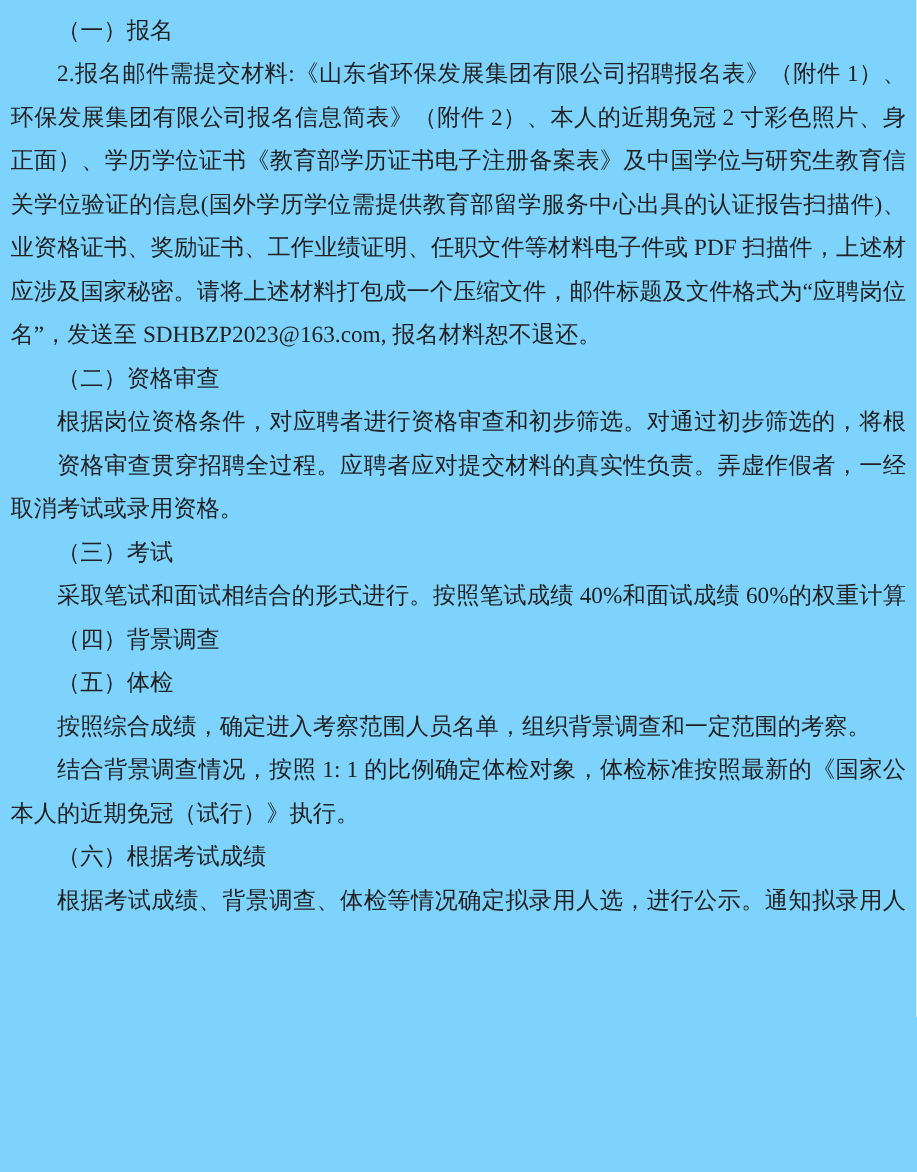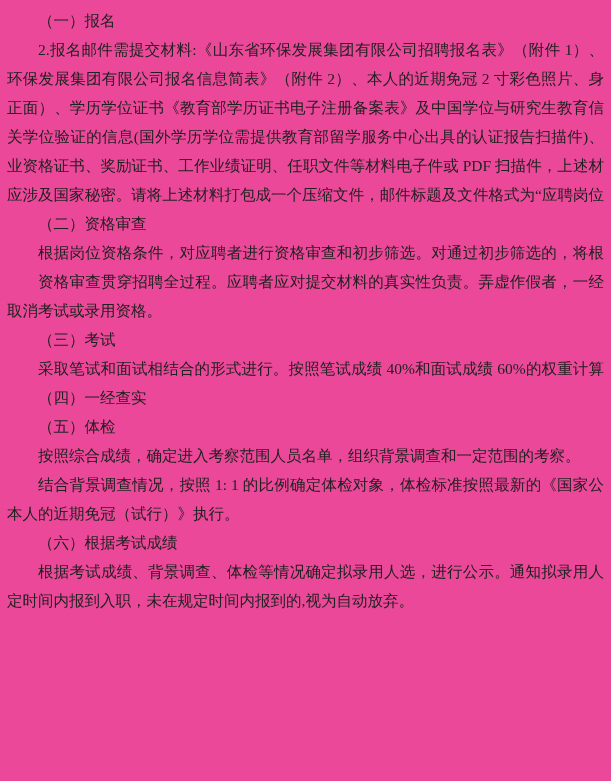--- a/index.html
+++ b/index.html
@@ -4,21 +4,21 @@
 <style>
   html, body {
     margin: 0;
     padding: 0;
     background: #ffffff;
   }
   .page {
     position: relative;
     width: 611px;
     height: 781px;
-    background: #ec4899;
+    background: #7dd3fc;
     overflow: hidden;
   }
   .doc {
     position: absolute;
     left: 7px;
     top: 6px;
     width: 597px;
     font-family: "Liberation Serif", "DejaVu Serif", serif;
     font-size: 15.5px;
     line-height: 29px;
@@ -42,28 +42,28 @@
 
 <div class="page">
   <div class="doc">
       <div class="line indent">（一）报名</div>
       <div class="line indent fill">2.报名邮件需提交材料:《山东省环保发展集团有限公司招聘报名表》（附件 1）、《山东省</div>
       <div class="line fill">环保发展集团有限公司报名信息简表》（附件 2）、本人的近期免冠 2 寸彩色照片、身份证（仅</div>
       <div class="line fill">正面）、学历学位证书《教育部学历证书电子注册备案表》及中国学位与研究生教育信息网有</div>
       <div class="line fill">关学位验证的信息(国外学历学位需提供教育部留学服务中心出具的认证报告扫描件)、职(执)</div>
       <div class="line fill">业资格证书、奖励证书、工作业绩证明、任职文件等材料电子件或 PDF 扫描件，上述材料均不</div>
       <div class="line fill">应涉及国家秘密。请将上述材料打包成一个压缩文件，邮件标题及文件格式为“应聘岗位+姓</div>
+      <div class="line">名”，发送至 SDHBZP2023@163.com, 报名材料恕不退还。</div>
       <div class="line indent">（二）资格审查</div>
       <div class="line indent fill">根据岗位资格条件，对应聘者进行资格审查和初步筛选。对通过初步筛选的，将根据集团</div>
       <div class="line indent fill">资格审查贯穿招聘全过程。应聘者应对提交材料的真实性负责。弄虚作假者，一经查实，</div>
       <div class="line">取消考试或录用资格。</div>
       <div class="line indent">（三）考试</div>
       <div class="line indent fill">采取笔试和面试相结合的形式进行。按照笔试成绩 40%和面试成绩 60%的权重计算综合成</div>
-      <div class="line indent">（四）一经查实</div>
+      <div class="line indent">（四）背景调查</div>
       <div class="line indent">（五）体检</div>
       <div class="line indent">按照综合成绩，确定进入考察范围人员名单，组织背景调查和一定范围的考察。</div>
       <div class="line indent fill">结合背景调查情况，按照 1: 1 的比例确定体检对象，体检标准按照最新的《国家公务员</div>
       <div class="line">本人的近期免冠（试行）》执行。</div>
       <div class="line indent">（六）根据考试成绩</div>
       <div class="line indent fill">根据考试成绩、背景调查、体检等情况确定拟录用人选，进行公示。通知拟录用人员在指</div>
-      <div class="line">定时间内报到入职，未在规定时间内报到的,视为自动放弃。</div>
     </div>
 </div>
 
 </body></html>

